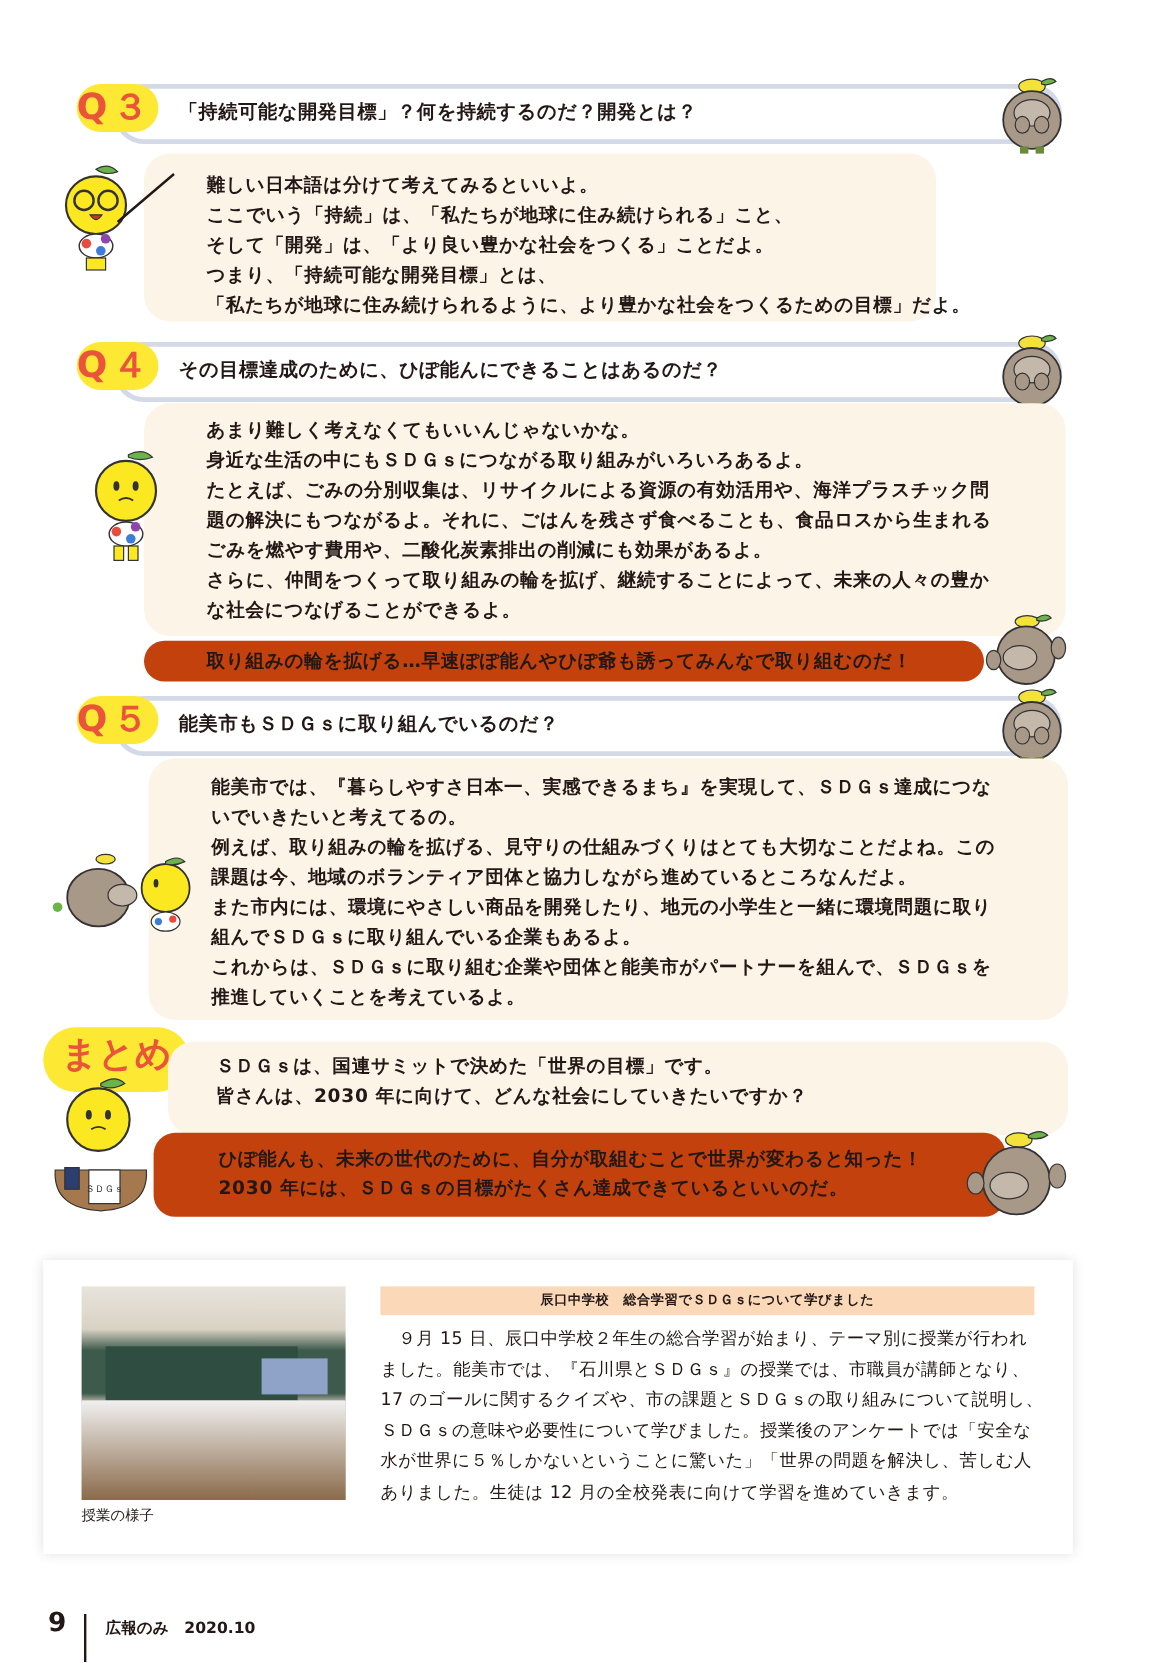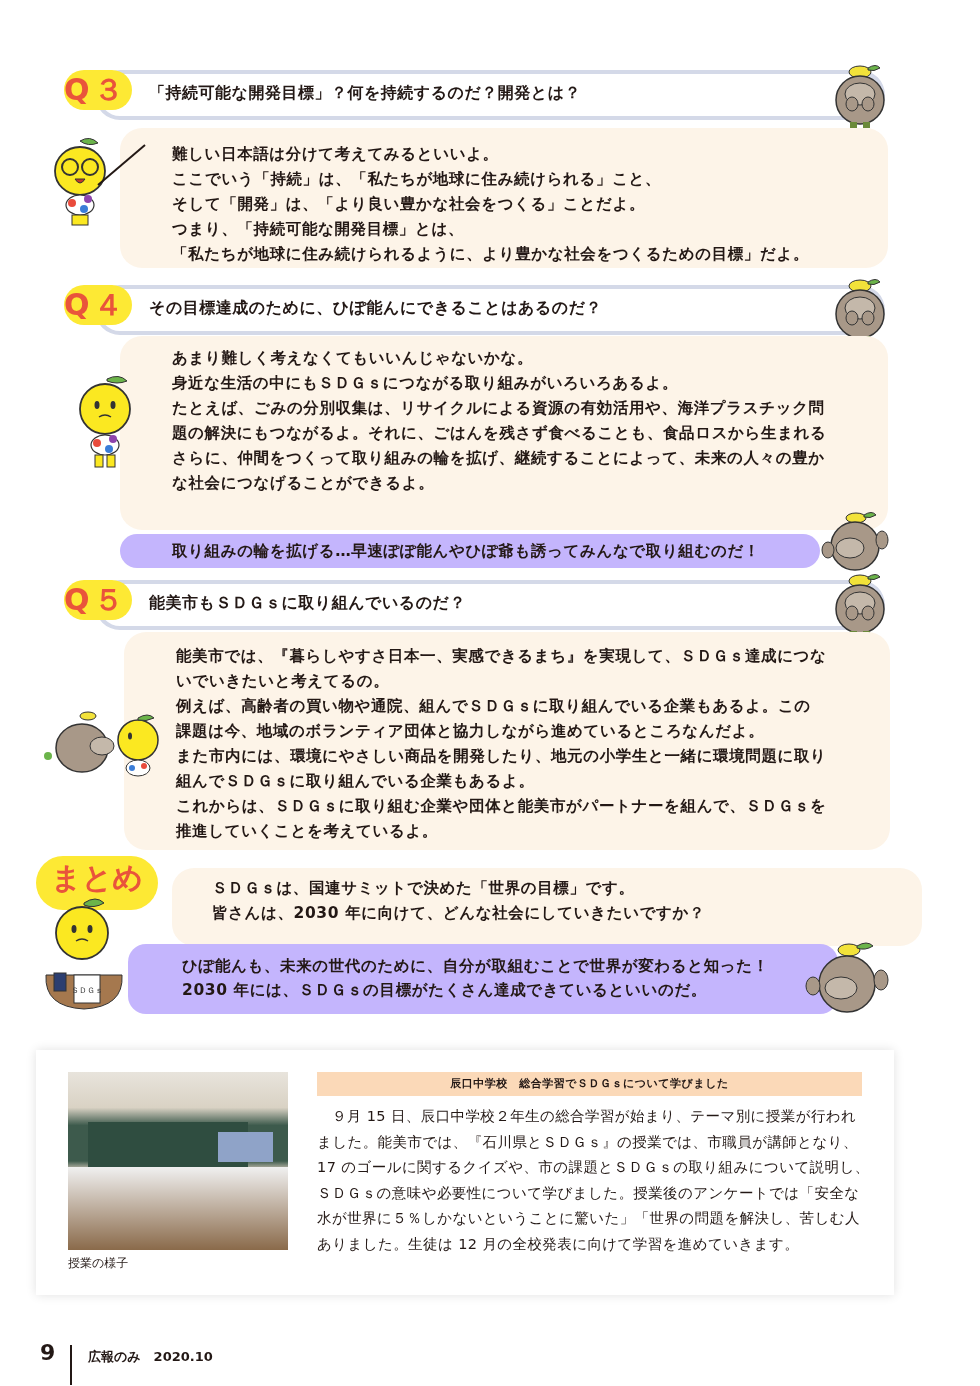--- a/index.html
+++ b/index.html
@@ -26,21 +26,21 @@
     line-height: 40px; letter-spacing: 4px;
     font-family: "DejaVu Sans", sans-serif;
   }
   .answer {
     position: absolute; background: #fdf4e8; border-radius: 22px; box-sizing: border-box;
     font-size: 15.5px; line-height: 25px; font-weight: bold; letter-spacing: 0.6px;
     padding-left: 52px; padding-top: 14px;
   }
   .answer p { margin: 0; white-space: nowrap; }
   .note {
-    position: absolute; background: #c4b5fd; border-radius: 18px; box-sizing: border-box;
+    position: absolute; background: #c2410c; border-radius: 18px; box-sizing: border-box;
     font-size: 15.5px; line-height: 24px; font-weight: bold; letter-spacing: 0.6px;
     padding-left: 52px;
   }
   .note p { margin: 0; white-space: nowrap; }
 
   
   .hippo { position: absolute; }
   .citrus { position: absolute; }
 
   
@@ -78,21 +78,21 @@
 <svg class="hippo" style="left:830px; top:62px;" width="60" height="68" viewBox="0 0 60 68">
   <ellipse cx="30" cy="10" rx="11" ry="6" fill="#f2e23a" stroke="#333" stroke-width="1"></ellipse>
   <path d="M38 6 Q46 1 50 6 Q44 10 38 8Z" fill="#6bb44a" stroke="#333" stroke-width="1"></path>
   <ellipse cx="30" cy="38" rx="24" ry="24" fill="#a89888" stroke="#333" stroke-width="1.5"></ellipse>
   <ellipse cx="30" cy="32" rx="15" ry="11" fill="#c4b8aa" stroke="#333" stroke-width="1"></ellipse>
   <ellipse cx="22" cy="42" rx="6" ry="7" fill="#a89888" stroke="#333" stroke-width="1"></ellipse>
   <ellipse cx="38" cy="42" rx="6" ry="7" fill="#a89888" stroke="#333" stroke-width="1"></ellipse>
   <rect x="20" y="60" width="7" height="6" fill="#6b8a3a"></rect>
     <rect x="33" y="60" width="7" height="6" fill="#6b8a3a"></rect>
 </svg>
-<div class="answer" style="left:120px; top:128px; width:768px; height:140px;">
+<div class="answer" style="left:120px; top:128px; width:660px; height:140px;">
   <p>難しい日本語は分けて考えてみるといいよ。</p>
   <p>ここでいう「持続」は、「私たちが地球に住み続けられる」こと、</p>
   <p>そして「開発」は、「より良い豊かな社会をつくる」ことだよ。</p>
   <p>つまり、「持続可能な開発目標」とは、</p>
   <p>「私たちが地球に住み続けられるように、より豊かな社会をつくるための目標」だよ。</p>
 </div>
 <svg class="citrus" style="left:50px; top:135px;" width="100" height="95" viewBox="0 0 100 95">
   <path d="M30 6 Q40 0 48 8 Q38 12 30 6Z" fill="#6bb44a" stroke="#333" stroke-width="1"></path>
   <ellipse cx="30" cy="36" rx="25" ry="24" fill="#fbe821" stroke="#333" stroke-width="1.8"></ellipse>
   <circle cx="20" cy="32" r="8" fill="none" stroke="#333" stroke-width="2"></circle>
@@ -118,20 +118,21 @@
   <ellipse cx="22" cy="42" rx="6" ry="7" fill="#a89888" stroke="#333" stroke-width="1"></ellipse>
   <ellipse cx="38" cy="42" rx="6" ry="7" fill="#a89888" stroke="#333" stroke-width="1"></ellipse>
   <rect x="20" y="60" width="7" height="6" fill="#6b8a3a"></rect>
     <rect x="33" y="60" width="7" height="6" fill="#6b8a3a"></rect>
 </svg>
 <div class="answer" style="left:120px; top:336px; width:768px; height:194px; padding-top:10px;">
   <p>あまり難しく考えなくてもいいんじゃないかな。</p>
   <p>身近な生活の中にもＳＤＧｓにつながる取り組みがいろいろあるよ。</p>
   <p>たとえば、ごみの分別収集は、リサイクルによる資源の有効活用や、海洋プラスチック問</p>
   <p>題の解決にもつながるよ。それに、ごはんを残さず食べることも、食品ロスから生まれる</p>
+  <p>ごみを燃やす費用や、二酸化炭素排出の削減にも効果があるよ。</p>
   <p>さらに、仲間をつくって取り組みの輪を拡げ、継続することによって、未来の人々の豊か</p>
   <p>な社会につなげることができるよ。</p>
 </div>
 <svg class="citrus" style="left:75px; top:375px;" width="60" height="95" viewBox="0 0 60 95">
   <path d="M32 4 Q44 -2 52 6 Q42 10 32 6Z" fill="#6bb44a" stroke="#333" stroke-width="1"></path>
   <ellipse cx="30" cy="34" rx="25" ry="25" fill="#fbe821" stroke="#333" stroke-width="1.8"></ellipse>
   <ellipse cx="22" cy="30" rx="2.5" ry="4" fill="#333"></ellipse>
     <ellipse cx="38" cy="30" rx="2.5" ry="4" fill="#333"></ellipse>
   <path d="M24 42 Q30 38 36 42" fill="none" stroke="#333" stroke-width="1.5"></path>
   <ellipse cx="30" cy="70" rx="14" ry="10" fill="#fff" stroke="#333" stroke-width="1.2"></ellipse>
@@ -163,21 +164,21 @@
   <ellipse cx="30" cy="38" rx="24" ry="24" fill="#a89888" stroke="#333" stroke-width="1.5"></ellipse>
   <ellipse cx="30" cy="32" rx="15" ry="11" fill="#c4b8aa" stroke="#333" stroke-width="1"></ellipse>
   <ellipse cx="22" cy="42" rx="6" ry="7" fill="#a89888" stroke="#333" stroke-width="1"></ellipse>
   <ellipse cx="38" cy="42" rx="6" ry="7" fill="#a89888" stroke="#333" stroke-width="1"></ellipse>
   <rect x="20" y="60" width="7" height="6" fill="#6b8a3a"></rect>
     <rect x="33" y="60" width="7" height="6" fill="#6b8a3a"></rect>
 </svg>
 <div class="answer" style="left:124px; top:632px; width:766px; height:218px; padding-top:12px;">
   <p>能美市では、『暮らしやすさ日本一、実感できるまち』を実現して、ＳＤＧｓ達成につな</p>
   <p>いでいきたいと考えてるの。</p>
-  <p>例えば、高齢者の買い物や通院、組んでＳＤＧｓに取り組んでいる企業もあるよ。この</p>
+  <p>例えば、取り組みの輪を拡げる、見守りの仕組みづくりはとても大切なことだよね。この</p>
   <p>課題は今、地域のボランティア団体と協力しながら進めているところなんだよ。</p>
   <p>また市内には、環境にやさしい商品を開発したり、地元の小学生と一緒に環境問題に取り</p>
   <p>組んでＳＤＧｓに取り組んでいる企業もあるよ。</p>
   <p>これからは、ＳＤＧｓに取り組む企業や団体と能美市がパートナーを組んで、ＳＤＧｓを</p>
   <p>推進していくことを考えているよ。</p>
 </div>
 <svg class="citrus" style="left:40px; top:708px;" width="120" height="75" viewBox="0 0 120 75">
   <ellipse cx="42" cy="40" rx="26" ry="24" fill="#a89888" stroke="#333" stroke-width="1.5"></ellipse>
   <ellipse cx="62" cy="38" rx="12" ry="9" fill="#c4b8aa" stroke="#333" stroke-width="1"></ellipse>
   <ellipse cx="48" cy="8" rx="8" ry="4" fill="#f2e23a" stroke="#333" stroke-width="1"></ellipse>
@@ -185,21 +186,21 @@
   <ellipse cx="98" cy="32" rx="20" ry="20" fill="#fbe821" stroke="#333" stroke-width="1.5"></ellipse>
   <path d="M98 10 Q108 4 114 10 Q106 14 98 12Z" fill="#6bb44a" stroke="#333" stroke-width="1"></path>
   <ellipse cx="90" cy="28" rx="2" ry="3.5" fill="#333"></ellipse>
   <ellipse cx="98" cy="60" rx="12" ry="8" fill="#fff" stroke="#333" stroke-width="1"></ellipse>
   <circle cx="92" cy="60" r="3" fill="#3b7dd8"></circle>
     <circle cx="104" cy="58" r="3" fill="#e94b3c"></circle>
 </svg>
 
 <div class="abs" style="left:36px; top:856px; width:122px; height:54px; background:#fde934; border-radius:28px;"></div>
 <div class="abs" style="left:36px; top:858px; width:122px; text-align:center; font-size:30px; font-weight:bold; color:#e9543b;">まとめ</div>
-<div class="answer" style="left:140px; top:868px; width:750px; height:78px; padding-left:40px; padding-top:8px;margin-left:32px;">
+<div class="answer" style="left:140px; top:868px; width:750px; height:78px; padding-left:40px; padding-top:8px;">
   <p>ＳＤＧｓは、国連サミットで決めた「世界の目標」です。</p>
   <p>皆さんは、2030 年に向けて、どんな社会にしていきたいですか？</p>
 </div>
 <div class="note" style="left:128px; top:944px; width:710px; height:70px; padding-left:54px; padding-top:10px;">
   <p>ひぽ能んも、未来の世代のために、自分が取組むことで世界が変わると知った！</p>
   <p>2030 年には、ＳＤＧｓの目標がたくさん達成できているといいのだ。</p>
 </div>
 <svg class="citrus" style="left:44px; top:895px;" width="90" height="115" viewBox="0 0 90 115">
   <path d="M40 8 Q52 0 60 8 Q50 14 40 10Z" fill="#6bb44a" stroke="#333" stroke-width="1"></path>
   <ellipse cx="38" cy="38" rx="26" ry="26" fill="#fbe821" stroke="#333" stroke-width="1.8"></ellipse>

